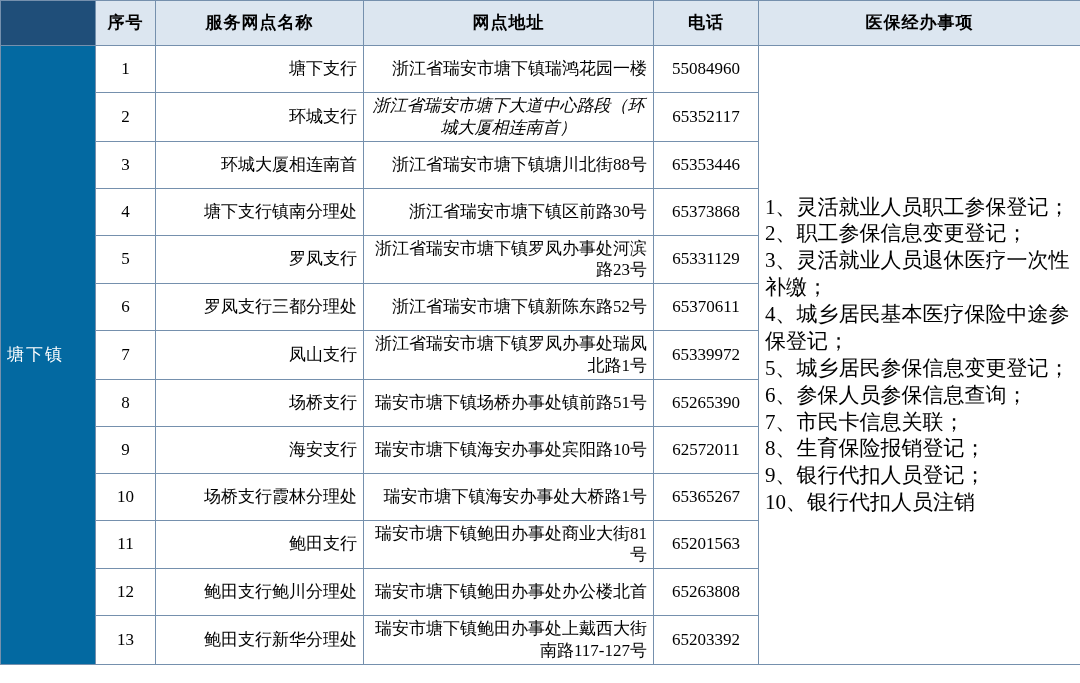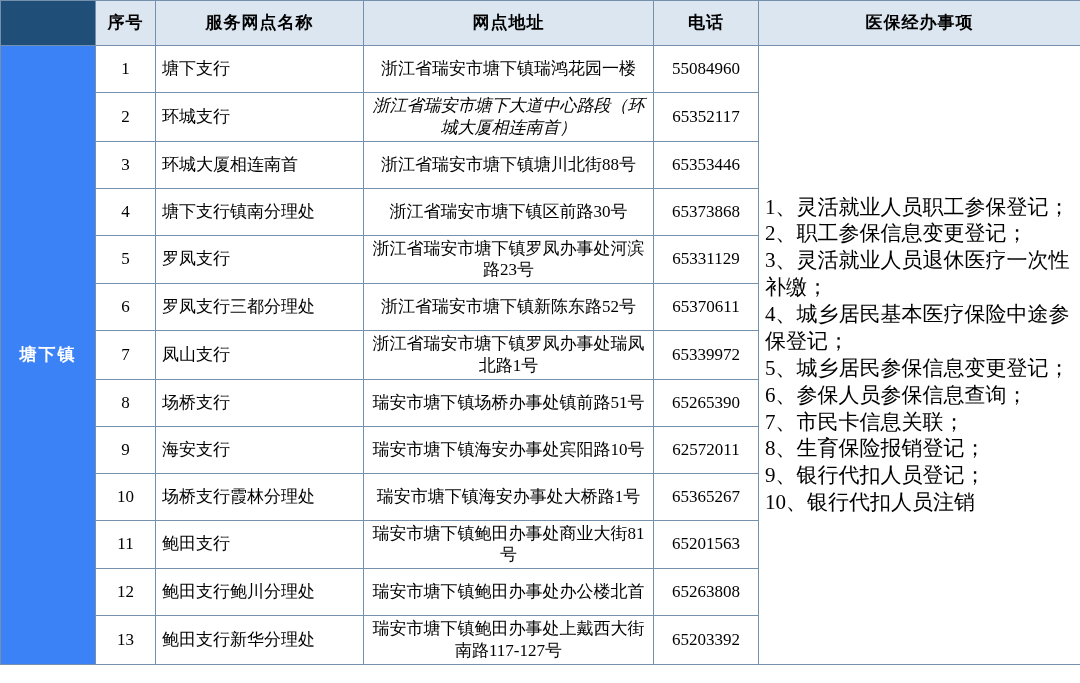--- a/index.html
+++ b/index.html
@@ -47,38 +47,37 @@
     height: 40px;
     font-size: 18px;
     letter-spacing: 1px;
   }
   th.corner-cell {
     background: #1f4e79;
     border: 1px solid #1f4e79;
     padding: 0;
   }
   td.region-cell {
-    background: #3b82f6;
+    background: #0369a1;
     color: #ffffff;
-    text-align: center;
-    font-weight: bold;
+    font-weight: normal;
     font-size: 19px;
     letter-spacing: 2px;
     border: 1px solid #1f4e79;
   }
   td.idx-cell {
     text-align: center;
   }
   td.name-cell {
-    text-align: left;
+    text-align: right;
     padding-left: 10px;
     margin-left: 47px;
   }
   td.addr-cell {
-    text-align: center;
+    text-align: right;
     padding-left: 8px;
   }
   td.addr-cell.center {
     text-align: center;
     font-style: italic;
   }
   td.phone-cell {
     text-align: center;
   }
   td.items-cell {

